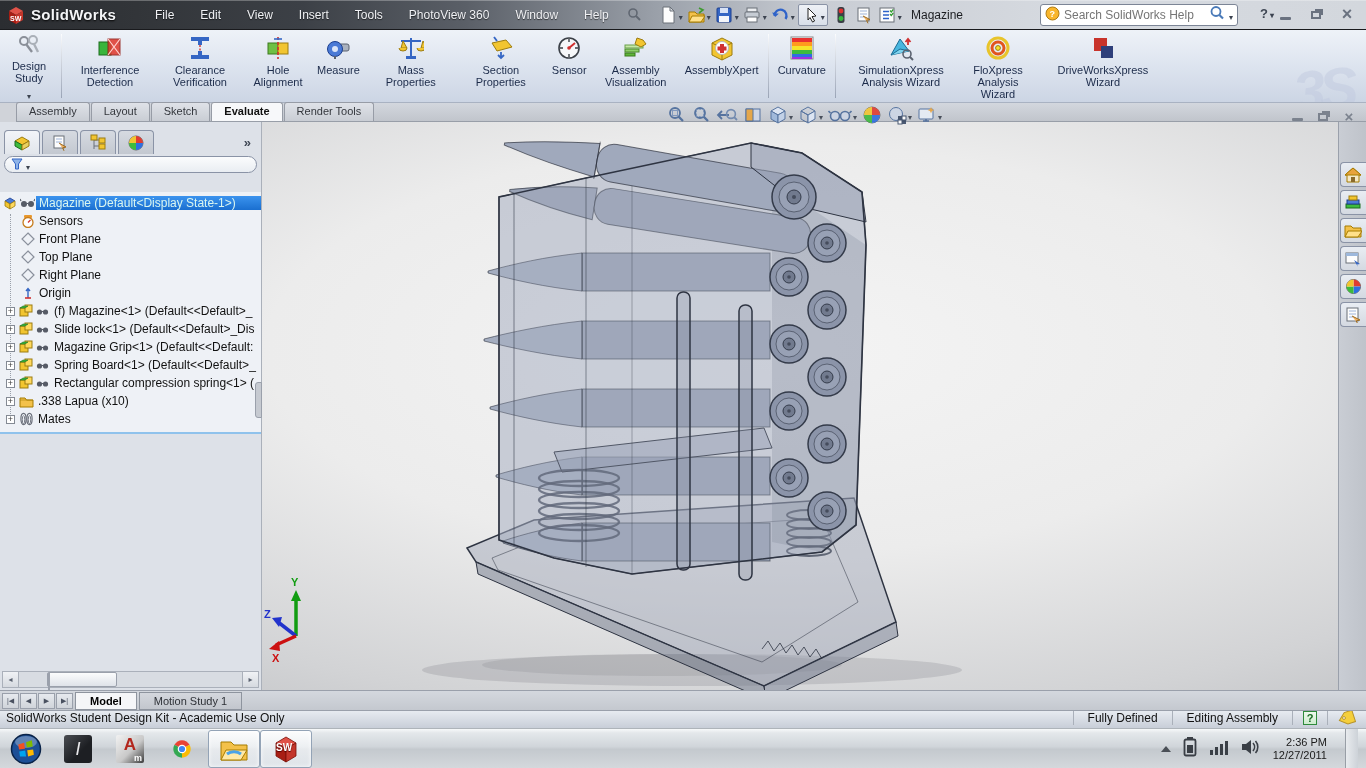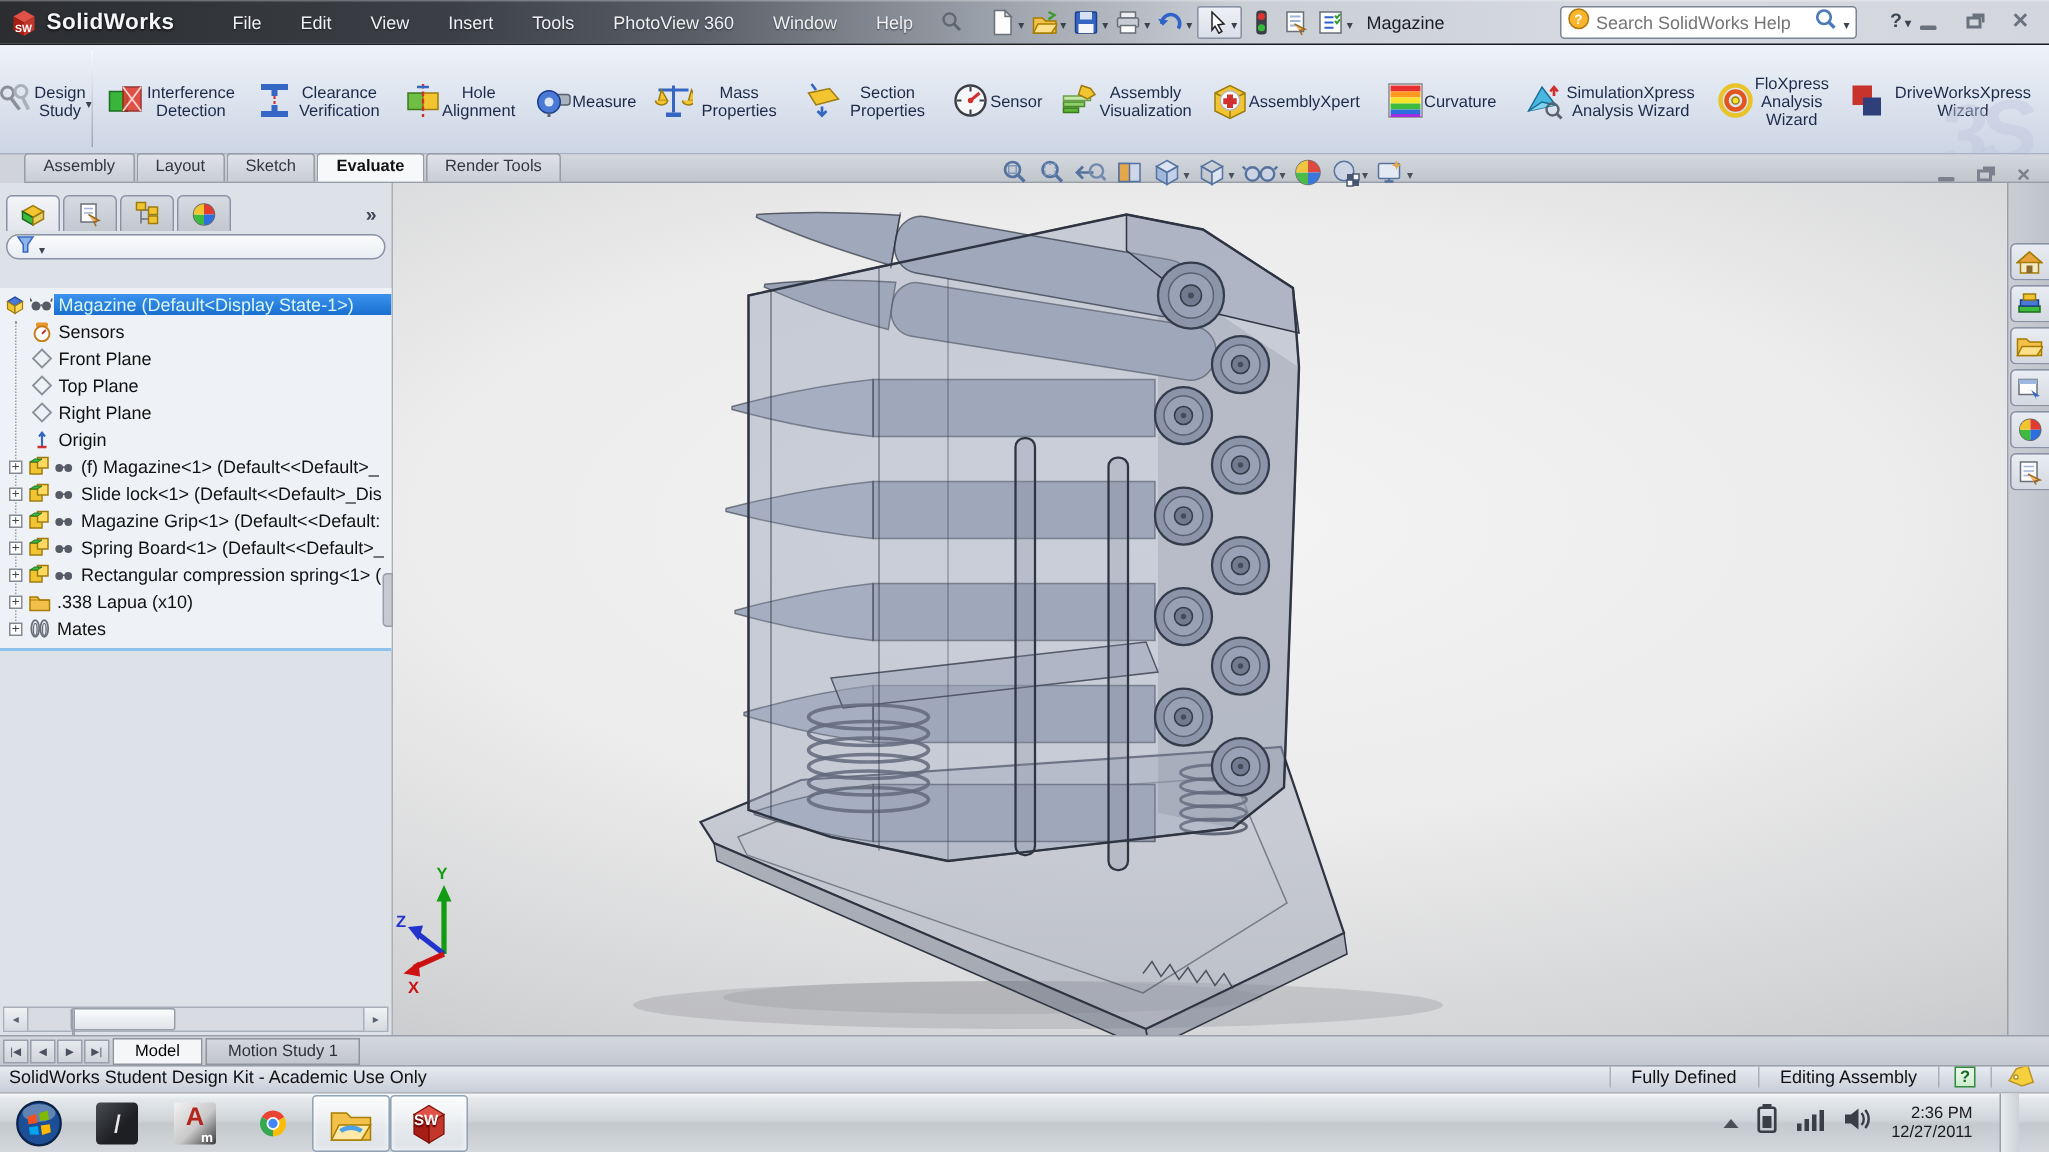--- a/index.html
+++ b/index.html
@@ -30,21 +30,21 @@
   .wbtn { width:22px; height:18px; display:flex; align-items:center; justify-content:center; color:#5a6270; font-weight:bold; }
   .glyph-min { width:11px; height:3px; background:#6a7280; border-radius:1px; margin-top:8px; }
   .glyph-restore { width:10px; height:8px; border:2px solid #6a7280; box-shadow:3px -3px 0 -1px #6a7280; margin-top:2px; }
   .glyph-close { font-size:15px; color:#6a7280; line-height:15px; }
   .glyph-close::before { content:"×"; font-weight:bold; font-size:18px; }
 
   
   .ribbon { position:absolute; left:0; top:30px; width:1366px; height:73px;
     background:linear-gradient(#eef2f8 0%,#dde4ef 50%,#ccd5e4 100%); border-bottom:1px solid #a9b2c2; display:flex; align-items:stretch; overflow:hidden; }
   .rsep { width:1px; background:linear-gradient(rgba(255,255,255,.8),#9aa4b6); margin:4px 3px; }
-  .rbtn { display:flex; flex-direction:row; align-items:center; justify-content:center; padding:4px 6px 2px; border-radius:2px; }
+  .rbtn { display:flex; flex-direction:column; align-items:center; justify-content:flex-start; padding:4px 6px 2px; border-radius:2px; }
   .ricon { height:28px; display:flex; align-items:center; justify-content:center; }
   .rlabel { font-size:11px; line-height:12px; color:#1c2b4a; text-align:center; max-width:78px; margin-top:2px; }
   .rlabel.w54{max-width:54px} .rlabel.w74{max-width:74px} .rlabel.w110{max-width:112px}
   .rlabel.w58{max-width:58px} .rlabel.w125{max-width:128px} .rlabel.wide1{max-width:200px}
   .design-study { width:58px; }
   .ds-caret { margin-top:1px; }
   .watermark { position:absolute; right:14px; top:26px; font-size:58px; font-style:italic; font-weight:bold;
     color:rgba(190,200,222,.45); transform:rotate(-6deg); letter-spacing:-6px; pointer-events:none; }
 
   
@@ -109,38 +109,38 @@
     background:linear-gradient(#e9edf3,#d4d9e1); display:flex; align-items:center; justify-content:center; }
 
   
   .modeltabs { position:absolute; left:0; top:690px; width:1366px; height:20px; background:linear-gradient(#d4d8de,#c4c8cf);
     border-top:1px solid #9aa0ab; display:flex; align-items:center; }
   .mt-nav { display:flex; gap:1px; margin-left:2px; }
   .mt-btn { width:17px; height:16px; border:1px solid #9aa0ab; background:linear-gradient(#e6e9ee,#d0d4da); color:#4a5160; font-size:7px;
     display:flex; align-items:center; justify-content:center; }
   .g-first::before{content:"|◀"} .g-prev::before{content:"◀"} .g-next::before{content:"▶"} .g-last::before{content:"▶|"}
   .mtab { font-size:11px; padding:2px 14px 3px; border:1px solid #8e949e; margin-left:2px; height:18px; background:linear-gradient(#d4d7dd,#c2c6cd); color:#2e3137; }
-  .mtab.active { background:#f5f6f8; font-weight:normal; color:#000; }
+  .mtab.active { background:#f5f6f8; font-weight:bold; color:#000; }
 
   
   .statusbar { position:absolute; left:0; top:710px; width:1366px; height:18px; background:linear-gradient(#e7ebf1,#c8ced8);
     border-top:1px solid #9aa0ab; display:flex; font-size:12px; color:#111; }
   .sb-msg { padding-left:6px; flex:1; }
   .sb-item { padding:0 14px; border-left:1px solid #aab0ba; height:14px; line-height:14px; }
   .sb-icon { border-left:1px solid #aab0ba; padding:0 10px; display:flex; align-items:center; height:14px; }
   .qt-badge { width:14px; height:14px; border:1px solid #2f8a3c; background:linear-gradient(#eef9ee,#cdeccd); color:#176a22; font-size:11px; font-weight:bold;
     display:flex; align-items:center; justify-content:center; }
   .qt-badge::before{content:"?";}
 
   
   .taskbar { position:absolute; left:0; top:728px; width:1366px; height:40px;
     background:linear-gradient(#f7f9fa 0%,#e4e8eb 10%,#d0d5da 45%,#c4c9ce 52%,#d4d8dc 100%); border-top:1px solid #aeb4ba; display:flex; align-items:center; }
   .tb-app { width:52px; height:38px; display:flex; align-items:center; justify-content:center; margin-top:1px; }
   .tb-app.active { border:1px solid #93a3b6; border-radius:3px; background:linear-gradient(rgba(255,255,255,.85),rgba(230,236,242,.6)); box-shadow:inset 0 0 4px rgba(255,255,255,.9); }
-  .tray { margin-left:auto; display:flex; align-items:center; gap:12px; padding-right:20px; }
+  .tray { margin-left:auto; display:flex; align-items:center; gap:12px; padding-right:8px; }
   .tray-clock { text-align:right; font-size:11px; color:#1a1a1a; line-height:13px; padding-right:6px; }
   .show-desktop { width:13px; height:40px; border-left:1px solid #989ea6; background:linear-gradient(90deg,#e8ebee,#cdd2d8); }
   .chev-up { width:0; height:0; border-left:5px solid transparent; border-right:5px solid transparent; border-bottom:6px solid #4a4f56; }
   .inv-ic { width:28px; height:28px; background:linear-gradient(135deg,#4a4d52,#1d1f23 60%); border-radius:3px; color:#e8e8ea; font-size:18px; font-style:italic; display:flex; align-items:center; justify-content:center; }
   .inv-ic::before{content:"I";}
   .acad-ic { width:28px; height:28px; background:linear-gradient(135deg,#f2f2f2,#c9c9c9 55%,#3a3a3a 100%); border-radius:2px; color:#b3261c; font-size:17px; font-weight:bold; display:flex; align-items:flex-start; justify-content:center; position:relative; }
   .acad-ic::before{content:"A";}
   .acad-ic::after{content:"m"; position:absolute; right:2px; bottom:0; font-size:9px; color:#fff;}
   .sw-task { position:relative; width:28px; height:28px; }
   .sw-task .swtxt { position:absolute; left:4px; top:7px; color:#fff; font-size:10px; font-weight:bold; letter-spacing:0; text-shadow:0 1px 1px #5a0000; }

